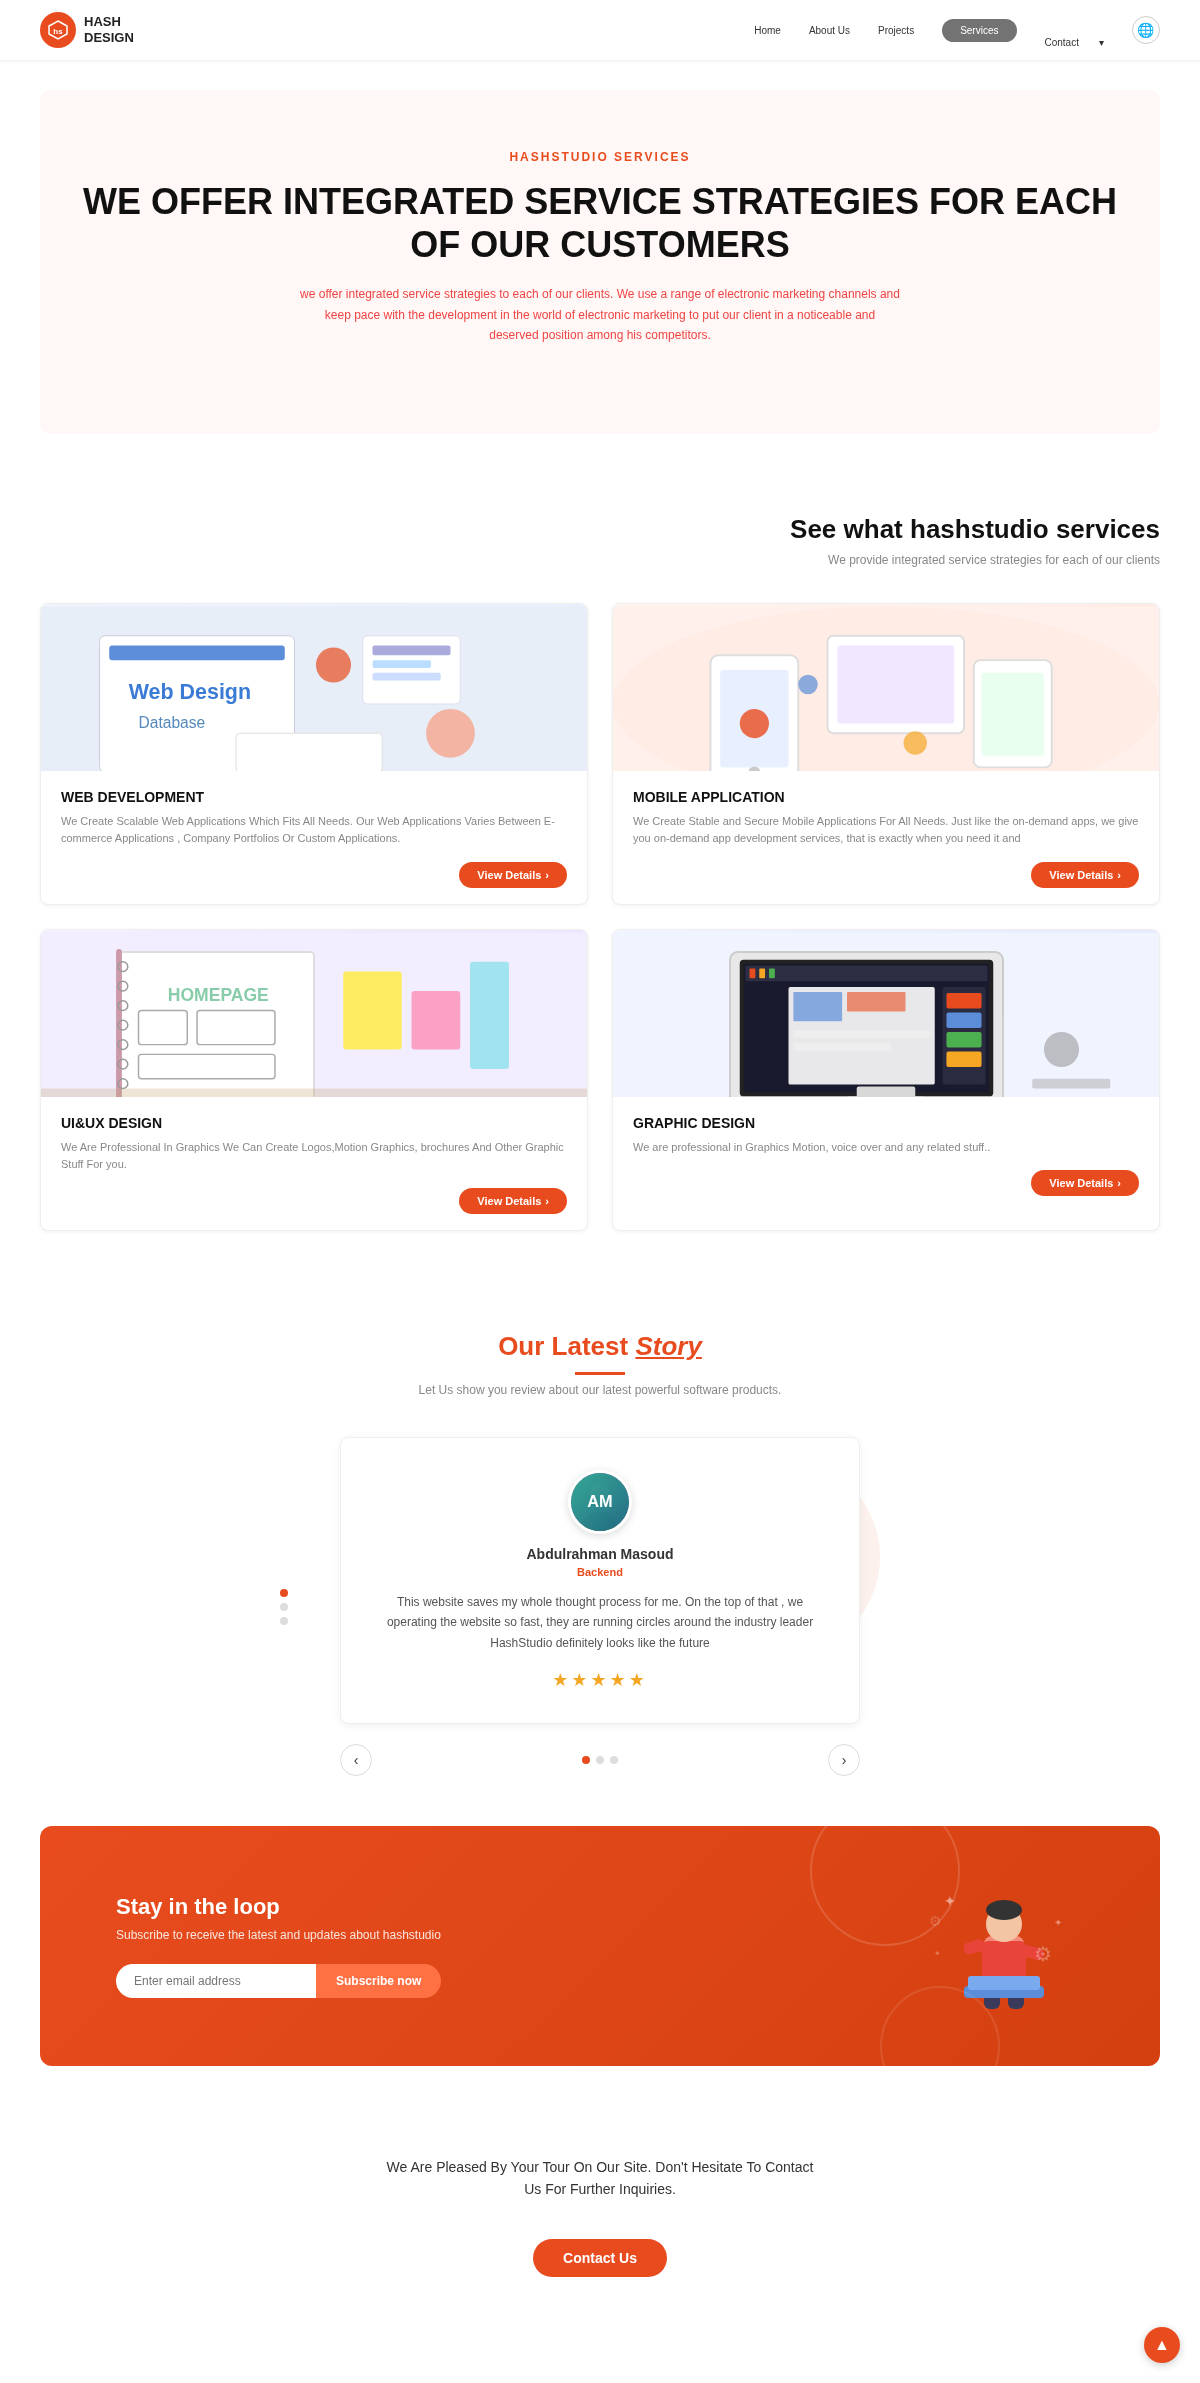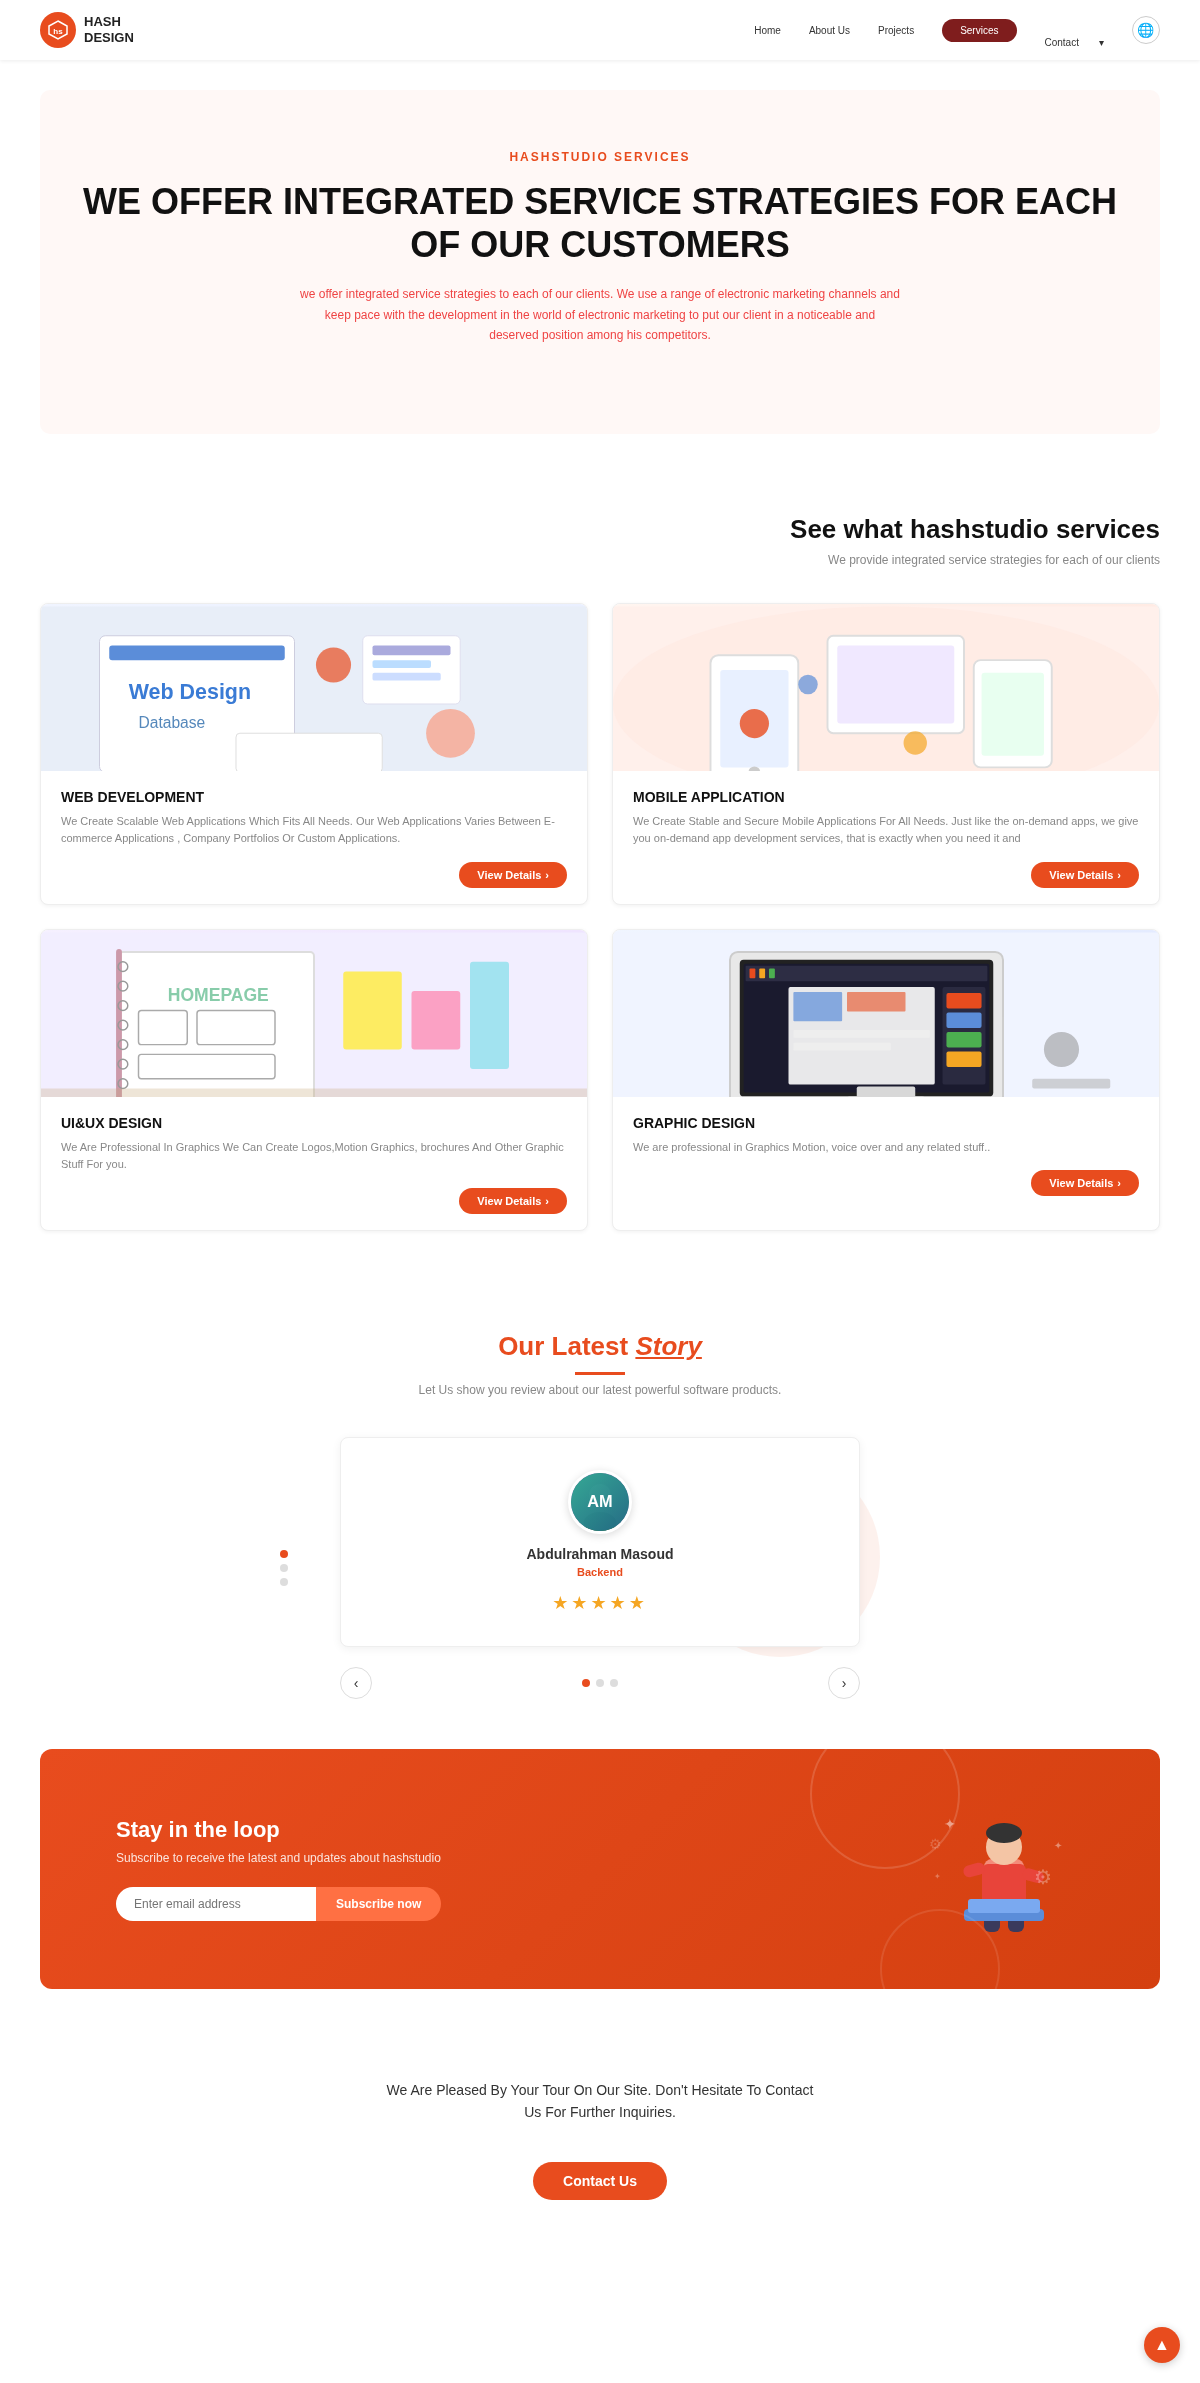--- a/index.html
+++ b/index.html
@@ -17,21 +17,21 @@
       display: flex; align-items: center; justify-content: center;
       color: #fff; font-weight: 900; font-size: 13px;
     }
     .logo-text { font-size: 13px; font-weight: 800; color: #222; line-height: 1.2; }
     .logo-text span { display: block; }
     .navbar-links { display: flex; align-items: center; gap: 28px; }
     .navbar-links a {
       text-decoration: none; color: #333; font-size: 10px; font-weight: 500;
     }
     .navbar-links a.active {
-      background: #7f1d1d; color: #fff; padding: 6px 18px; border-radius: 20px;
+      background: #737373; color: #fff; padding: 6px 18px; border-radius: 20px;
     }
     .navbar-contact {
       display: flex; gap: 20px; font-size: 13px; font-weight: 500; color: #333;
       text-decoration: none;
       margin-top: 25px;
     }
     .navbar-globe {
       width: 28px; height: 28px; border-radius: 50%; border: 1px solid #ccc;
       display: flex; align-items: center; justify-content: center; font-size: 14px; cursor: pointer;
     }
@@ -400,20 +400,21 @@
             <linearGradient id="avatarGrad" x1="0" y1="0" x2="1" y2="1">
               <stop offset="0%" stop-color="#3a9"></stop>
               <stop offset="100%" stop-color="#268"></stop>
             </linearGradient>
           </defs>
           <text x="32" y="38" text-anchor="middle" fill="#fff" font-size="18" font-weight="bold">AM</text>
         </svg>
       </div>
       <h4 class="testimonial-name">Abdulrahman Masoud</h4>
       <p class="testimonial-role">Backend</p>
+      <p class="testimonial-text">This website saves my whole thought process for me. On the top of that , we operating the website so fast, they are running circles around the industry leader HashStudio definitely looks like the future</p>
       <div class="testimonial-stars">★★★★★</div>
     </div>
 
     <div class="testimonial-nav">
       <div class="nav-arrow">‹</div>
       <div class="nav-dots">
         <div class="dot active"></div>
         <div class="dot"></div>
         <div class="dot"></div>
       </div>

